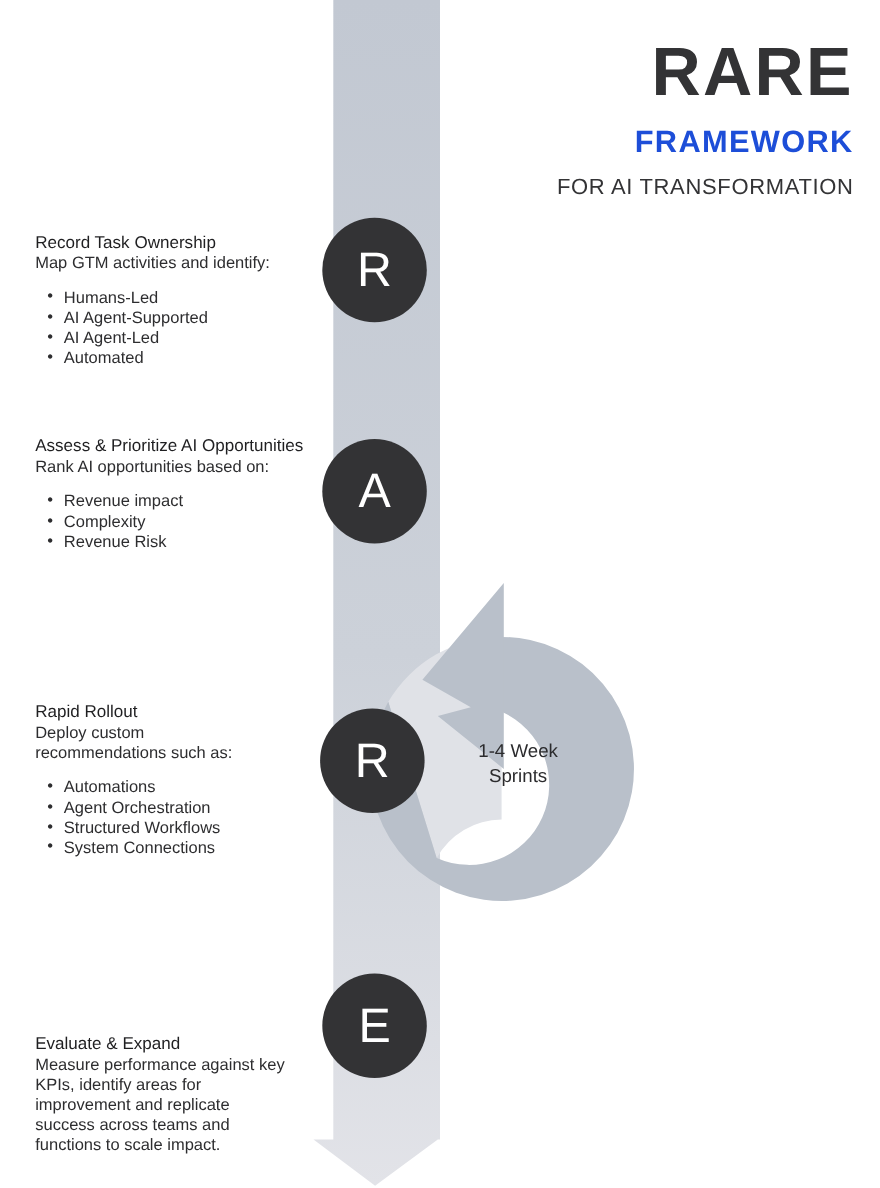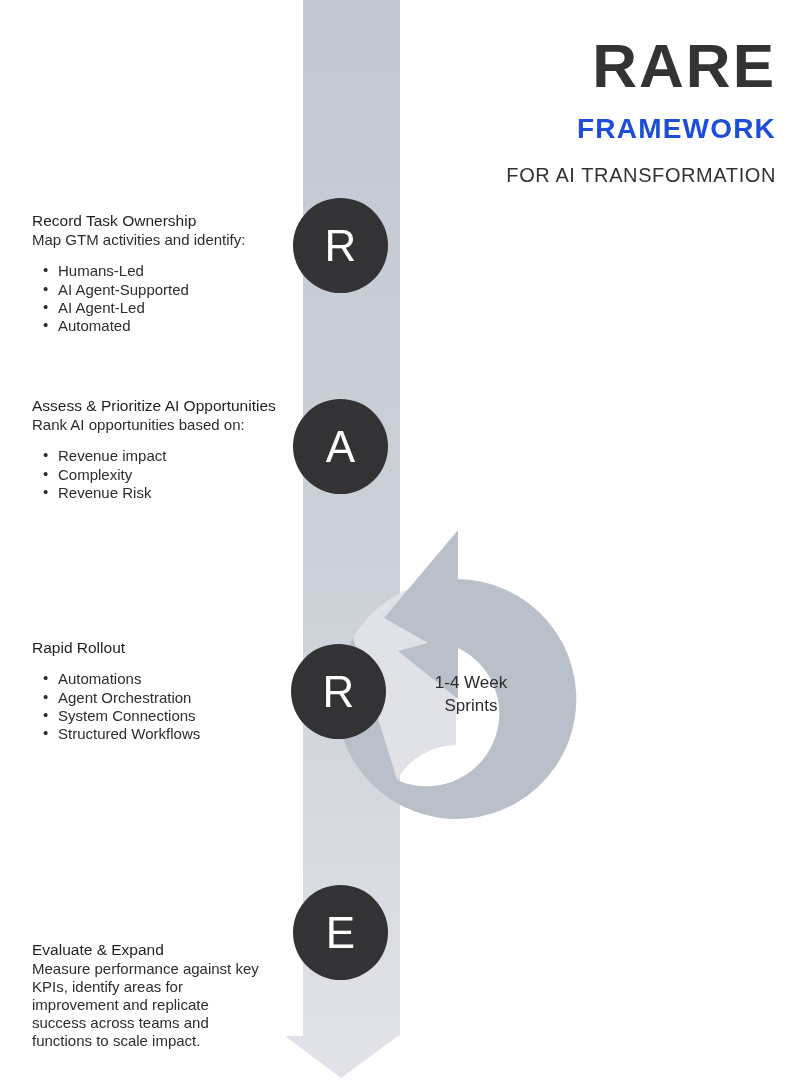--- a/index.html
+++ b/index.html
@@ -16,21 +16,21 @@
   .title-rare {
     font-size:62px; font-weight:bold; letter-spacing:2px;
     color:#333335; line-height:0.92;margin-top:13px;
   }
   .title-framework {
     font-size:28px; font-weight:bold; letter-spacing:1.2px;
     color:#1d4ed8; line-height:1.35; margin-top:16px;
   }
   .title-sub {
     font-size:20px; font-weight:normal; letter-spacing:0.6px;
-    color:#333335; line-height:1.3; margin-top:14px;
+    color:#333335; line-height:1.3; margin-top:9px;
   }
 
   
   .spine { position:absolute; left:262px; top:0; width:180px; height:1080px; }
 
   
   .sprint-ring { position:absolute; left:292px; top:525px; width:340px; height:350px; }
   .sprint-label {
     position:absolute; left:386px; top:672px; width:140px;
     text-align:center; font-size:17px; color:#2b2b2d; line-height:1.35;padding-left:30px;
@@ -133,25 +133,26 @@
     <div class="step-intro">Rank AI opportunities based on:</div>
     <ul class="step-list">
       <li>Revenue impact</li>
       <li>Complexity</li>
       <li>Revenue Risk</li>
     </ul>
   </div>
 
   <div class="step-text" style="top:638px; width:210px;">
     <div class="step-heading">Rapid Rollout</div>
+    <div class="step-intro">Deploy custom recommendations such as:</div>
     <ul class="step-list">
       <li>Automations</li>
       <li>Agent Orchestration</li>
+      <li>Structured Workflows</li>
       <li>System Connections</li>
-      <li>Structured Workflows</li>
     </ul>
   </div>
 
   <div class="step-text" style="top:940px; width:232px;">
     <div class="step-heading">Evaluate &amp; Expand</div>
     <div class="step-intro">Measure performance against key KPIs, identify areas for improvement and replicate success across teams and functions to scale impact.</div>
   </div>
 
 </div>
 

